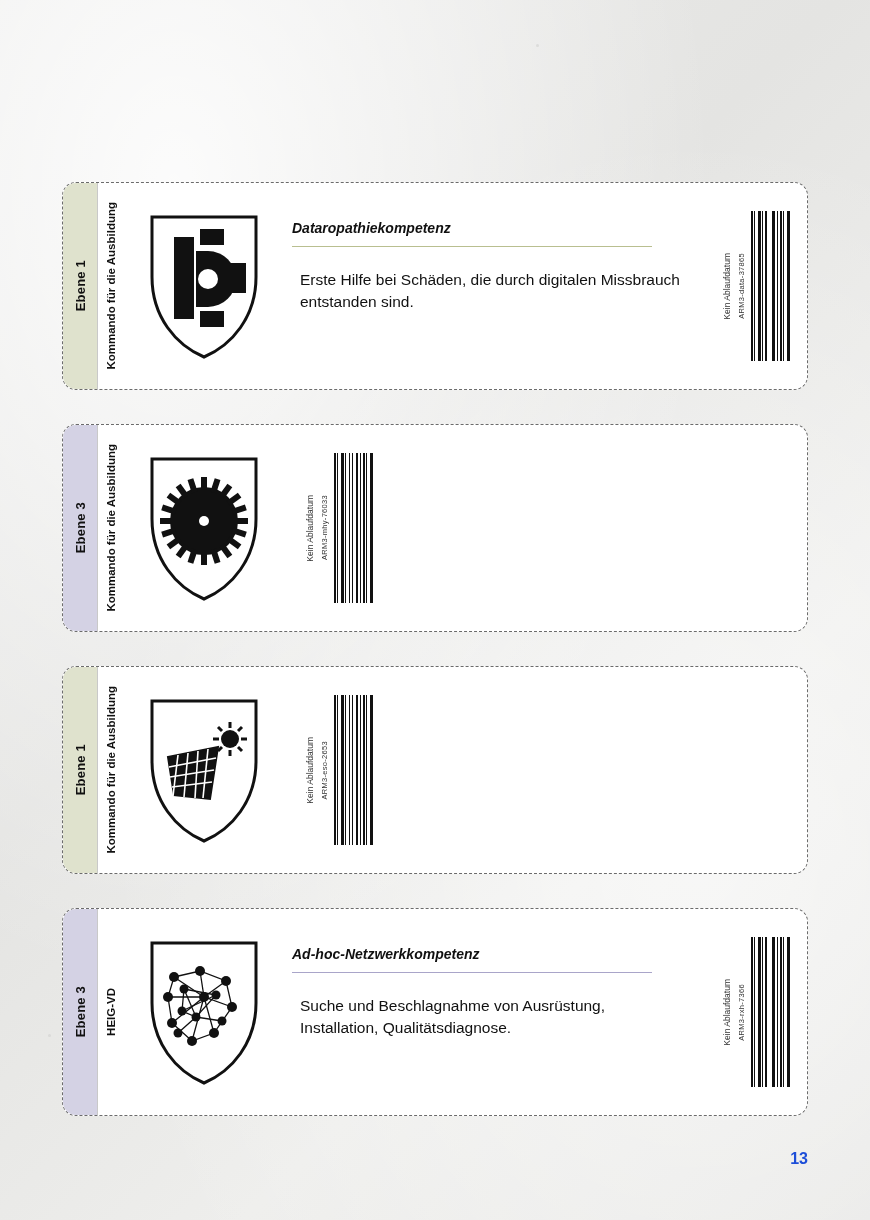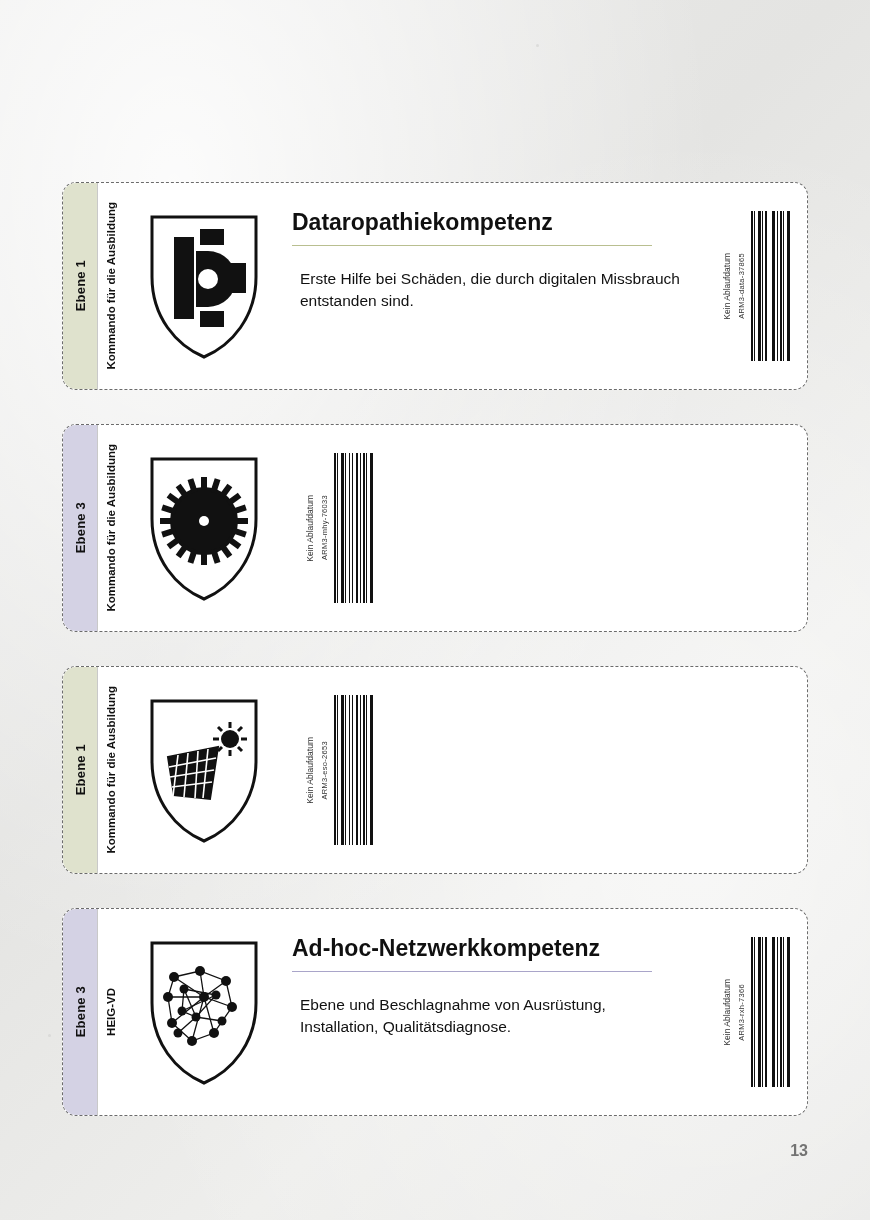--- a/index.html
+++ b/index.html
@@ -99,25 +99,26 @@
   }
 
   .content {
     flex: 1 1 auto;
     padding: 26px 10px 20px 8px;
     display: flex;
     flex-direction: column;
     justify-content: flex-start;
   }
   .card-title {
-    font-size: 23px;
+    font-size: 14px;
     font-weight: bold;
     color: #101010;
-    margin: 0 0 10px 0;
+    margin: 11px 0 10px 0;
     line-height: 1.15;
+    font-style: italic;
   }
   .rule {
     height: 1px;
     width: 360px;
     margin-bottom: 14px;
   }
   .rule.green { background: #b9bf90; }
   .rule.violet { background: #a9a5c9; }
   .card-desc {
     font-size: 15.5px;
@@ -163,24 +164,24 @@
       #111 7px, #111 9.5px,
       #fff 9.5px, #fff 11px,
       #111 11px, #111 12px,
       #fff 12px, #fff 14.5px
     );
   }
 
   .page-number {
     position: absolute;
     right: 62px;
-    bottom: 60px;
+    bottom: 52px;
     font-size: 16px;
     font-weight: bold;
-    color: #737373;
+    color: #1d4ed8;
   }
 
   svg.emblem { display: block; }
 </style>
 </head>
 <body>
 
 <div class="paper-texture"></div>
 <div class="speck" style="left:536px;top:44px;width:3px;height:3px;"></div>
 <div class="speck" style="left:126px;top:686px;width:3px;height:3px;"></div>
@@ -385,21 +386,21 @@
           <circle cx="52" cy="80" r="4.5"></circle>
           <circle cx="38" cy="74" r="4.5"></circle>
           <circle cx="34" cy="96" r="4.5"></circle>
           <circle cx="78" cy="84" r="4.5"></circle>
         </g>
       </svg>
     </div>
     <div class="content">
       <h2 class="card-title">Ad-hoc-Netzwerkkompetenz</h2>
       <div class="rule violet"></div>
-      <p class="card-desc">Ebene und Beschlagnahme von Ausrüstung, Installation, Qualitätsdiagnose.</p>
+      <p class="card-desc">Suche und Beschlagnahme von Ausrüstung, Installation, Qualitätsdiagnose.</p>
     </div>
     <div class="barcode-zone">
       <span class="barcode-label">Kein Ablaufdatum</span>
       <span class="barcode-id">ARM3-rxh-7366</span>
       <div class="barcode"></div>
     </div>
   </div>
 
   <div class="page-number">13</div>
 </div>

